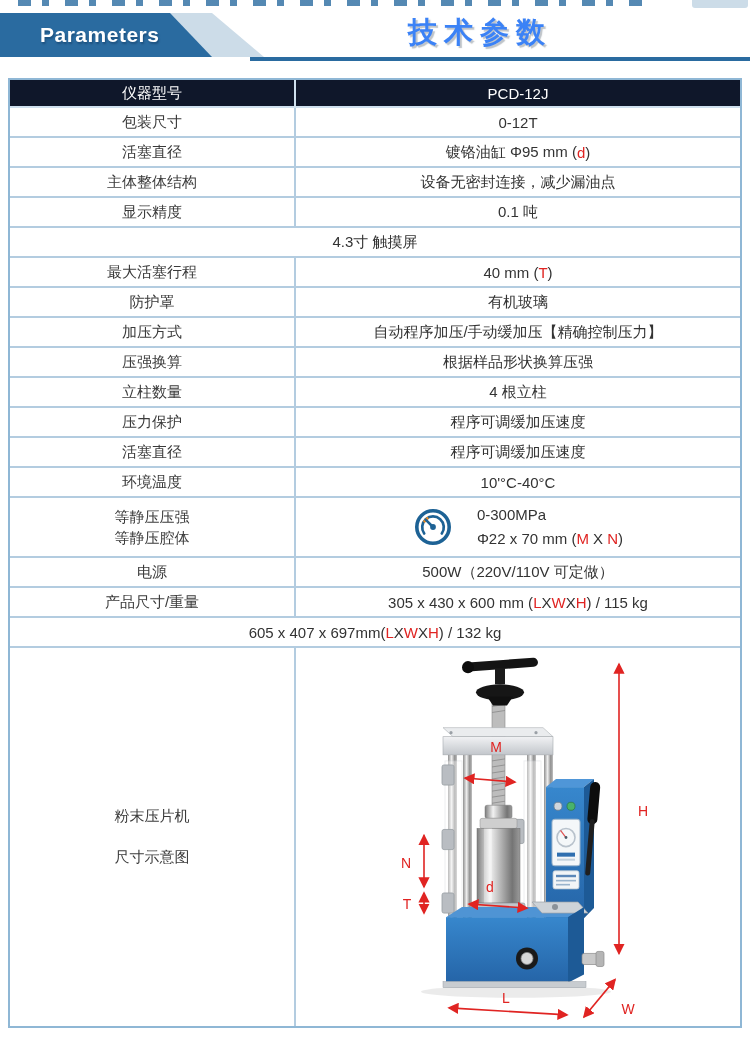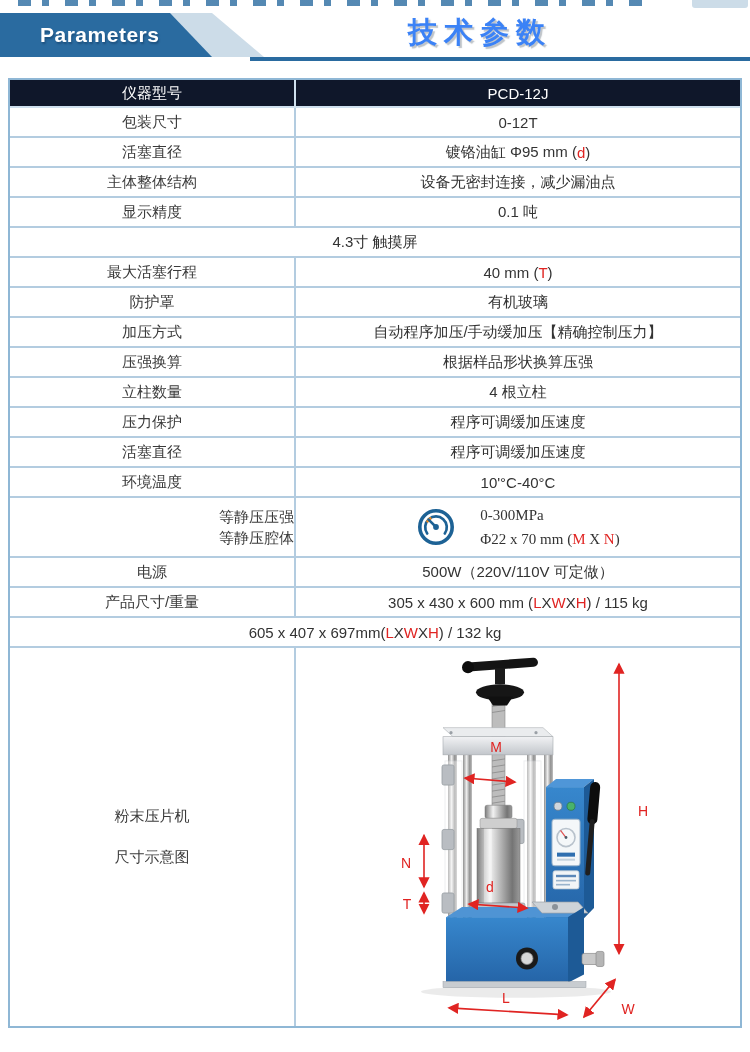--- a/index.html
+++ b/index.html
@@ -30,22 +30,22 @@
   #rows-top,#rows-bottom{display:contents;}
   .t-row{display:flex;flex:0 0 auto;height:28px;border-bottom:2px solid #b3cce0;}
   .t-row.header-row{height:26px;background:#0f172a;border-bottom:2px solid #cfe0ee;}
   .t-row.iso-row{height:58px;}
   .t-row.figure-row{flex:1 1 auto;height:auto;border-bottom:none;}
   .c-left{width:284px;flex:0 0 284px;display:flex;align-items:center;justify-content:center;
     border-right:2px solid #b3cce0;color:#3a3a3a;font-size:15px;text-align:center;}
   .c-right{flex:1;display:flex;align-items:center;justify-content:center;font-size:15px;color:#333333;text-align:right;}
   .header-row .c-left,.header-row .c-right{color:#ffffff;border-right-color:#cfe0ee;}
   .red{color:#e02422;}
-  .iso-left{flex-direction:column;justify-content:center;line-height:21px;align-items:flex-end;}
-  .iso-right{gap:24px;font-family:Liberation Serif, serif;}
+  .iso-left{flex-direction:column;justify-content:center;line-height:21px;}
+  .iso-right{gap:24px;}
   .iso-lines{display:flex;flex-direction:column;align-items:flex-start;line-height:24px;}
   .figure-left{flex-direction:column;gap:22px;}
   .figure-cell{position:relative;display:block;}
   .figure-cell svg{position:absolute;left:0;top:0;width:100%;height:100%;}
   .gauge-icon{width:40px;height:40px;flex:0 0 40px;}
 </style>
 </head>
 <body>
 
 <div class="top-remnant"></div>

